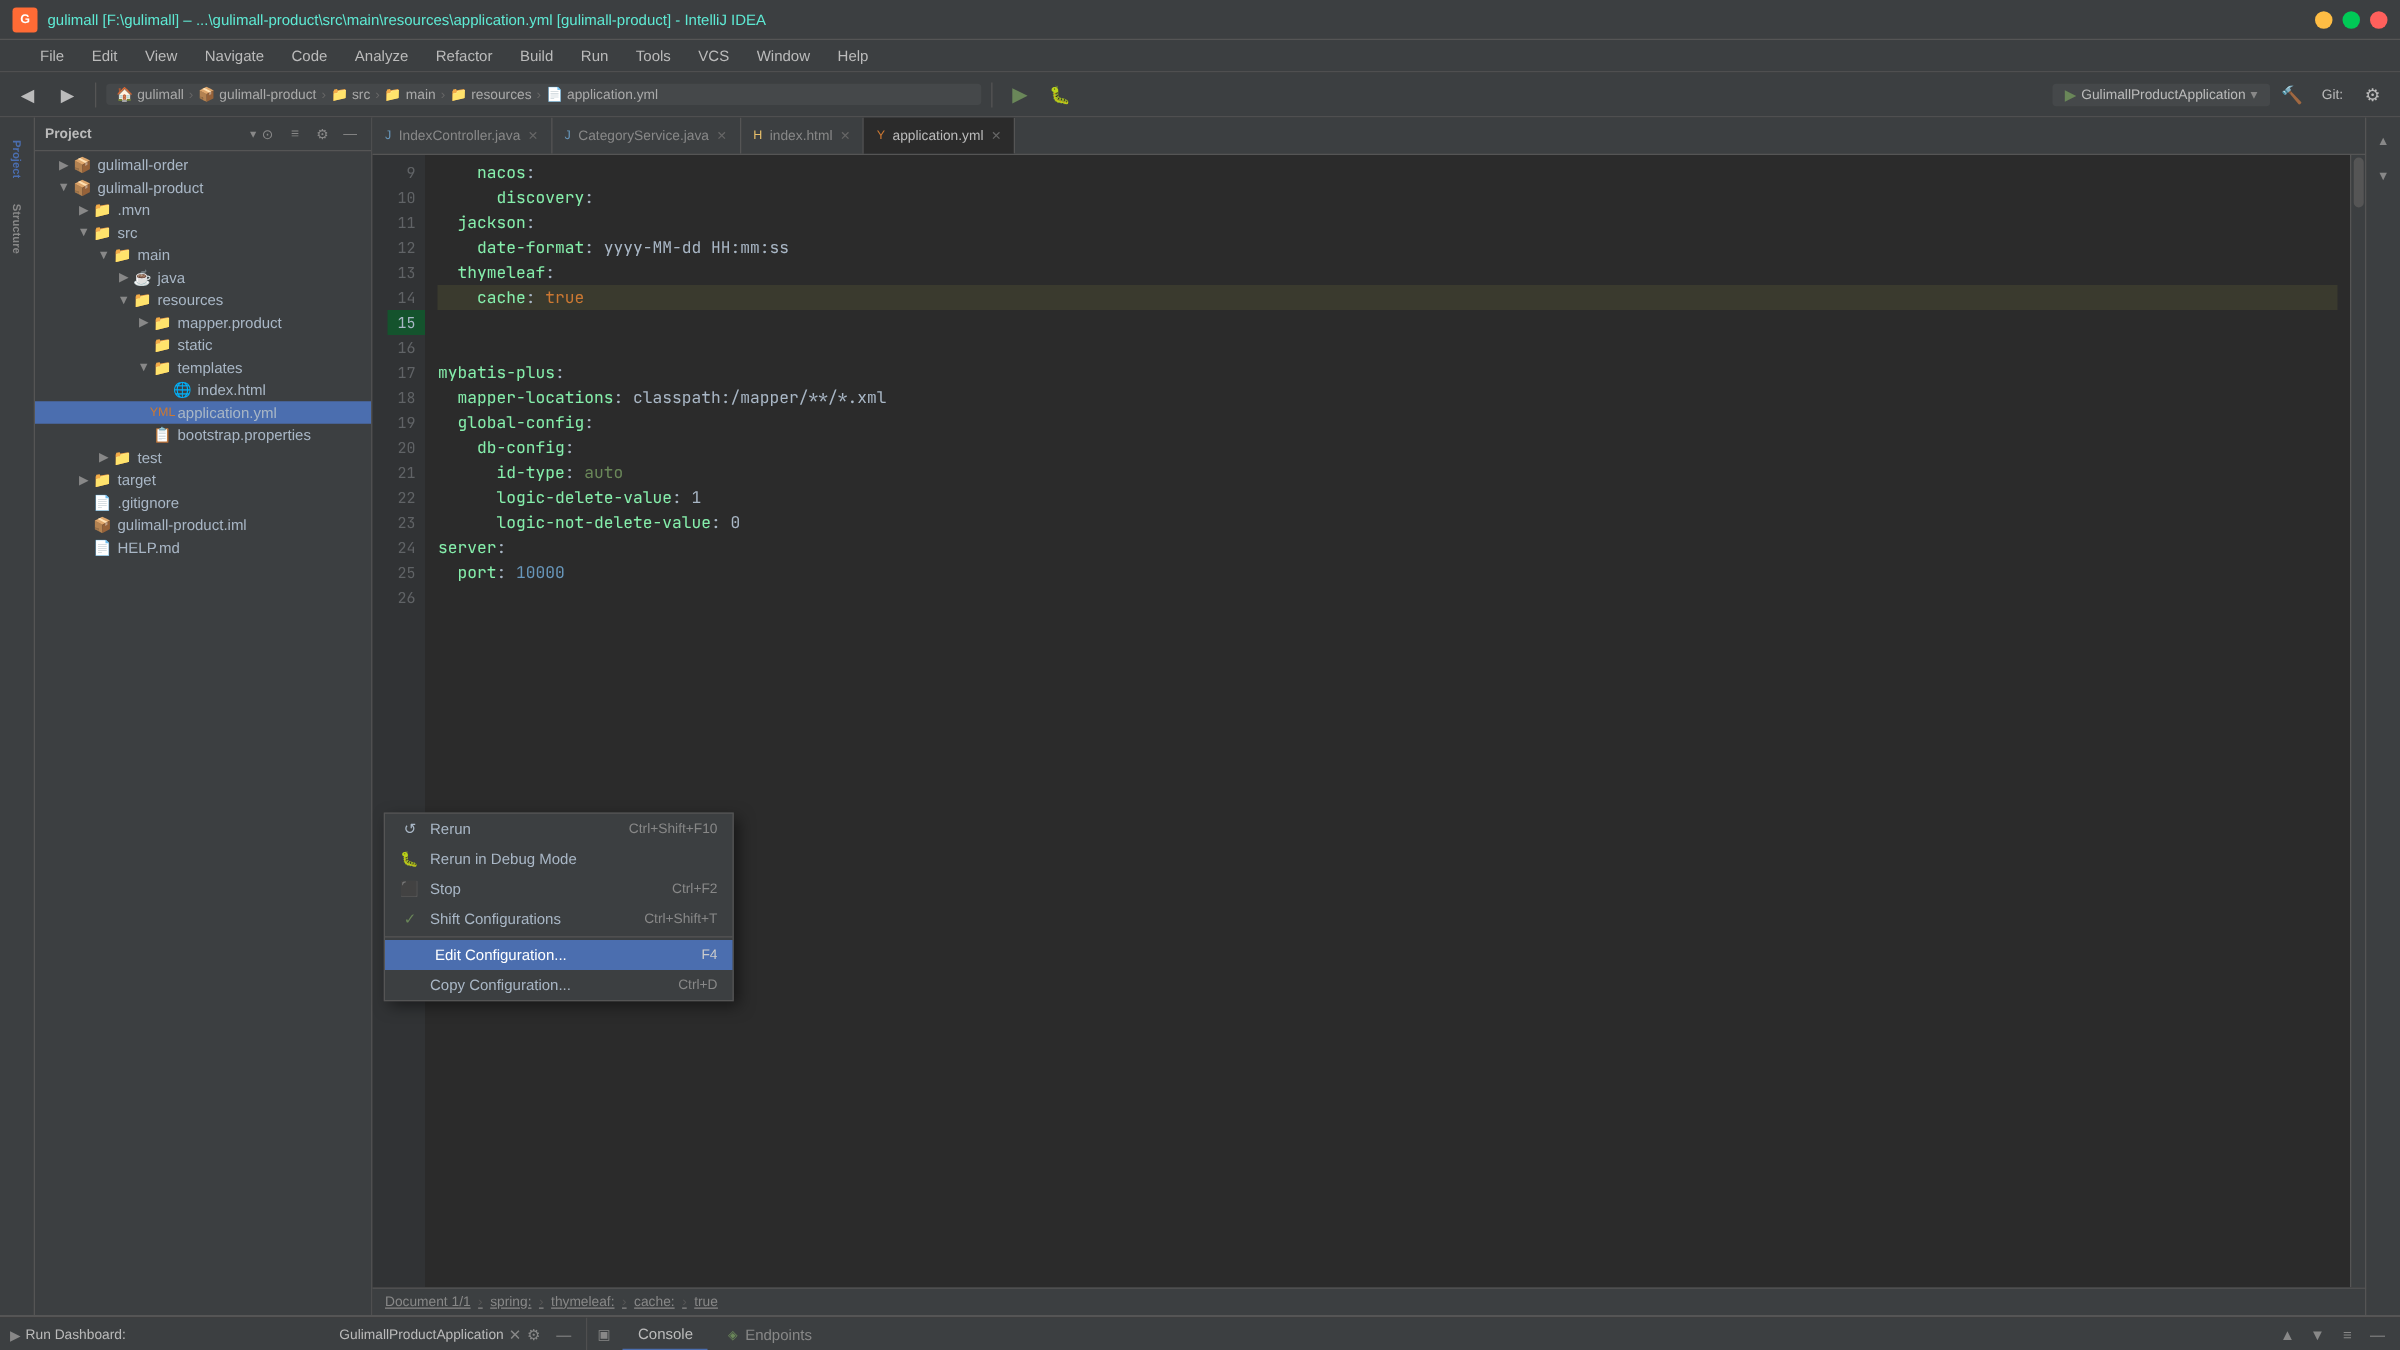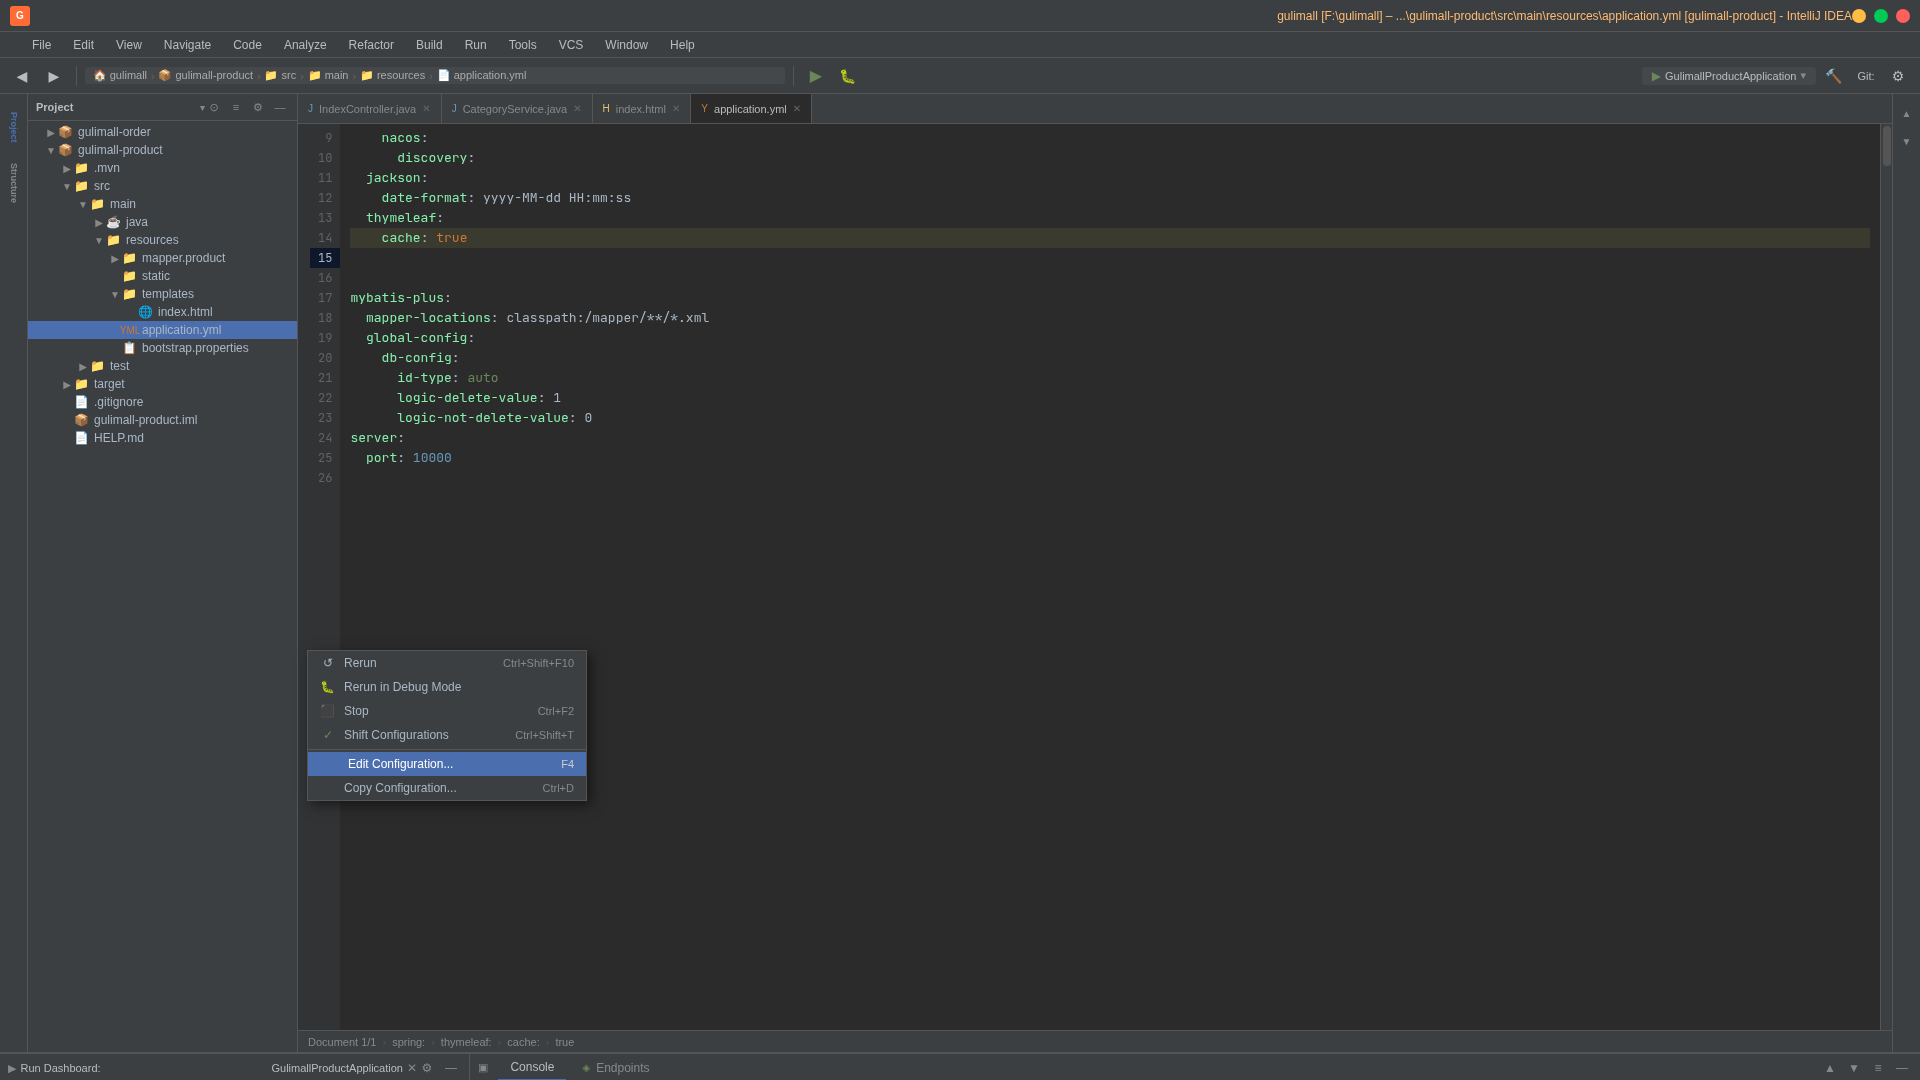--- a/index.html
+++ b/index.html
@@ -8,21 +8,21 @@
     
     #title-bar {
       background: #3c3f41;
       height: 32px;
       display: flex;
       align-items: center;
       padding: 0 10px;
       border-bottom: 1px solid #555;
     }
     #title-bar .app-icon { width: 20px; height: 20px; margin-right: 8px; background: #ff6b35; border-radius: 3px; font-size: 10px; display: flex; align-items: center; justify-content: center; color: white; font-weight: bold; flex-shrink: 0; }
-    #title-bar .title-text { color: #fdba74; font-size: 12px; flex: 1; text-align: right; }
+    #title-bar .title-text { color: #5eead4; font-size: 12px; flex: 1; text-align: left; }
     #title-bar .window-controls { display: flex; gap: 8px; }
     #title-bar .win-btn { width: 14px; height: 14px; border-radius: 50%; cursor: pointer; display: flex; align-items: center; justify-content: center; font-size: 8px; color: transparent; }
     .win-min { background: #ffbd44; }
     .win-max { background: #00ca56; }
     .win-close { background: #ff605c; }
 
     
     #menu-bar {
       background: #3c3f41;
       height: 26px;
@@ -75,30 +75,30 @@
     .module-icon { color: #6897bb; }
     #tab-bar { display: flex; align-items: center; background: #3c3f41; border-bottom: 1px solid #555; height: 30px; overflow: hidden; }
     .editor-tab { display: flex; align-items: center; padding: 0 10px; height: 100%; cursor: pointer; border-right: 1px solid #555; font-size: 11px; color: #888; gap: 6px; white-space: nowrap; }
     .editor-tab.active { background: #2b2b2b; color: #bbb; }
     .tab-close { font-size: 10px; color: #666; cursor: pointer; }
 
     
     #editor-content { flex: 1; overflow-y: auto; display: flex; font-family: 'JetBrains Mono', 'Consolas', monospace; font-size: 13px; }
     #line-numbers { padding: 4px 0; background: #313335; text-align: right; color: #606366; font-size: 12px; line-height: 20px; user-select: none; min-width: 42px; }
     .line-num { padding: 0 8px; display: block; }
-    .line-num.active { color: #a9b7c6; background: #0f172a; margin-left: 12px; }
+    .line-num.active { color: #a9b7c6; background: #14532d; margin-left: 12px; }
     #code-area { flex: 1; padding: 4px 10px; line-height: 20px; overflow-x: auto; }
     .code-line { white-space: pre; height: 20px; display: flex; align-items: center; }
     .code-line.highlighted { background: #3a3a2e; }
     .key { color: #86efac; }
     .val { color: #6a8759; }
     .val-bool { color: #cc7832; }
 
     
-    #editor-breadcrumb { height: 22px; background: #3c3f41; border-top: 1px solid #555; display: flex; align-items: center; padding: 0 10px; font-size: 11px; color: #888; gap: 6px; }
+    #editor-breadcrumb { height: 22px; background: #3c3f41; border-top: 1px solid #555; display: flex; align-items: center; padding: 0 10px; font-size: 11px; color: #888; gap: 6px; text-decoration: underline; }
     .bc-sep { color: #555; }
 
     
     #bottom-panel { height: 240px; border-top: 2px solid #555; display: flex; flex-direction: column; }
 
     #bottom-content { display: flex; flex: 1; overflow: hidden; }
     #run-dashboard { width: 470px; background: #3c3f41; border-right: 1px solid #555; display: flex; flex-direction: column; }
     #run-dashboard-header { display: flex; align-items: center; padding: 4px 8px; border-bottom: 1px solid #555; }
     .dash-title { font-size: 11px; color: #bbb; flex: 1; }
     .dash-icons { display: flex; gap: 4px; }

